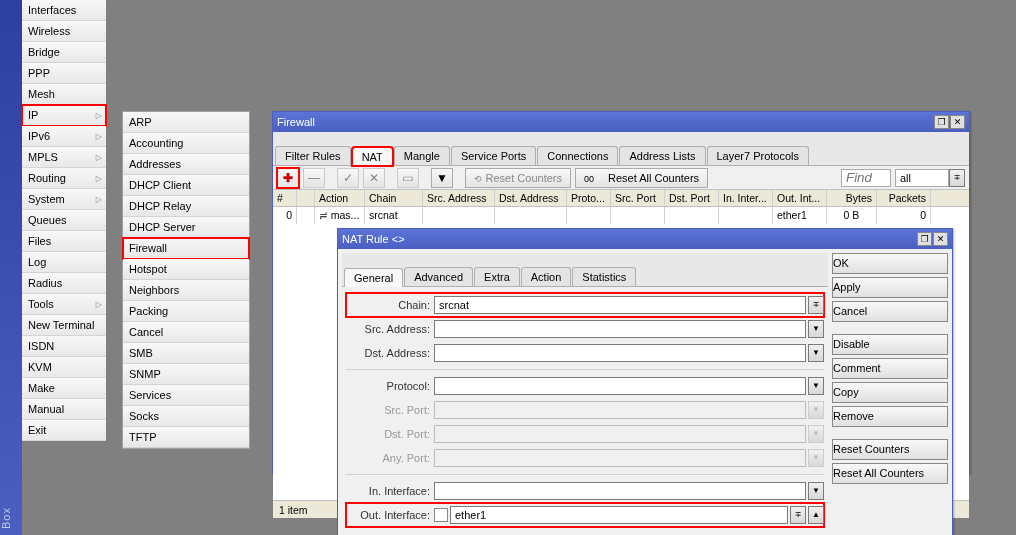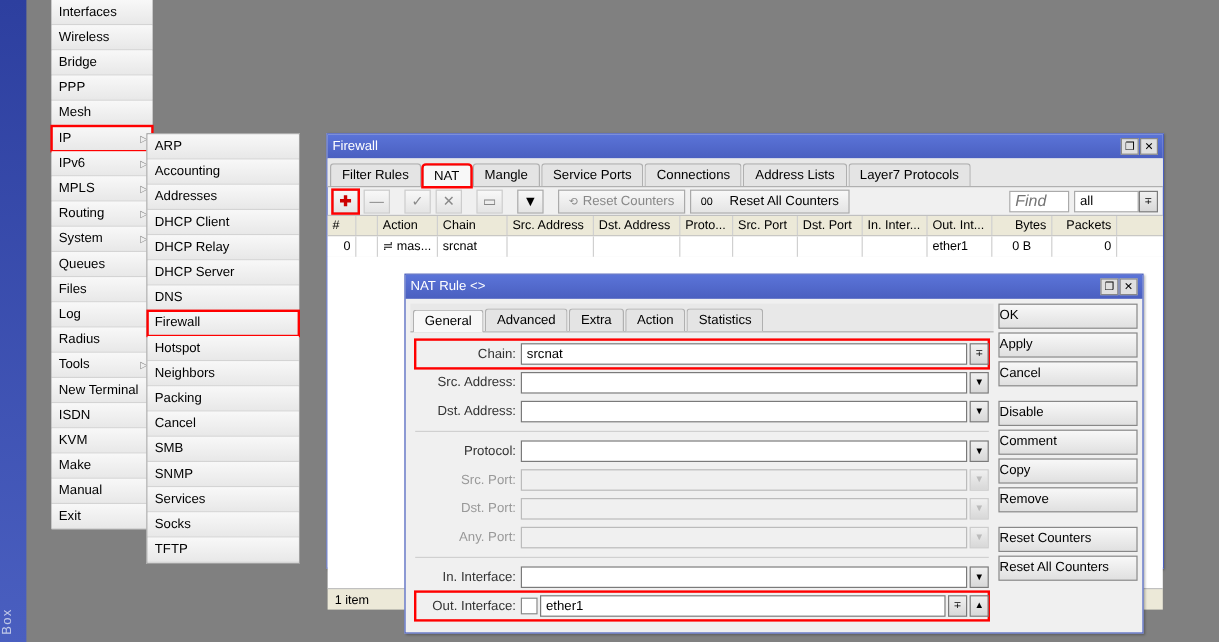--- a/index.html
+++ b/index.html
@@ -25,21 +25,20 @@
   transform: rotate(180deg);
   font-size: 11px;
   padding-top: 6px;
   letter-spacing: 1px;
 }
 .menu {
   position: absolute;
   left: 22px; top: 0;
   width: 84px;
   background: #f0f0f0;
-  margin-left: 21px;
 }
 .submenu {
   position: absolute;
   left: 122px; top: 0;
   width: 128px;
   background: #f0f0f0;
   border: 1px solid #a0a0a0;
 }
 .menu-item, .submenu-item {
   height: 21px;
@@ -85,21 +84,21 @@
   font-size: 9px;
   line-height: 12px;
   text-align: center;
   color: #000;
   cursor: pointer;
 }
 .tabs {
   display: flex;
   background: #e8e8e8;
   border-bottom: 1px solid #b0b0b0;
-  padding-top: 4px;
+  padding-top: 14px;
   padding-left: 2px;
 }
 .tab {
   padding: 3px 9px;
   background: #e4e4e4;
   border: 1px solid #b0b0b0;
   border-bottom: none;
   margin-right: 1px;
   cursor: pointer;
   border-radius: 3px 3px 0 0;
@@ -249,21 +248,20 @@
     <div class="menu-item">Exit</div>
   </div>
 
 <div class="submenu" id="sub-menu" style="top: 111px;">
     <div class="submenu-item">ARP</div>
     <div class="submenu-item">Accounting</div>
     <div class="submenu-item">Addresses</div>
     <div class="submenu-item">DHCP Client</div>
     <div class="submenu-item">DHCP Relay</div>
     <div class="submenu-item">DHCP Server</div>
-    <div class="submenu-item">DNS</div>
     <div class="submenu-item redbox">Firewall</div>
     <div class="submenu-item">Hotspot</div>
     <div class="submenu-item">Neighbors</div>
     <div class="submenu-item">Packing</div>
     <div class="submenu-item">Cancel</div>
     <div class="submenu-item">SMB</div>
     <div class="submenu-item">SNMP</div>
     <div class="submenu-item">Services</div>
     <div class="submenu-item">Socks</div>
     <div class="submenu-item">TFTP</div>

